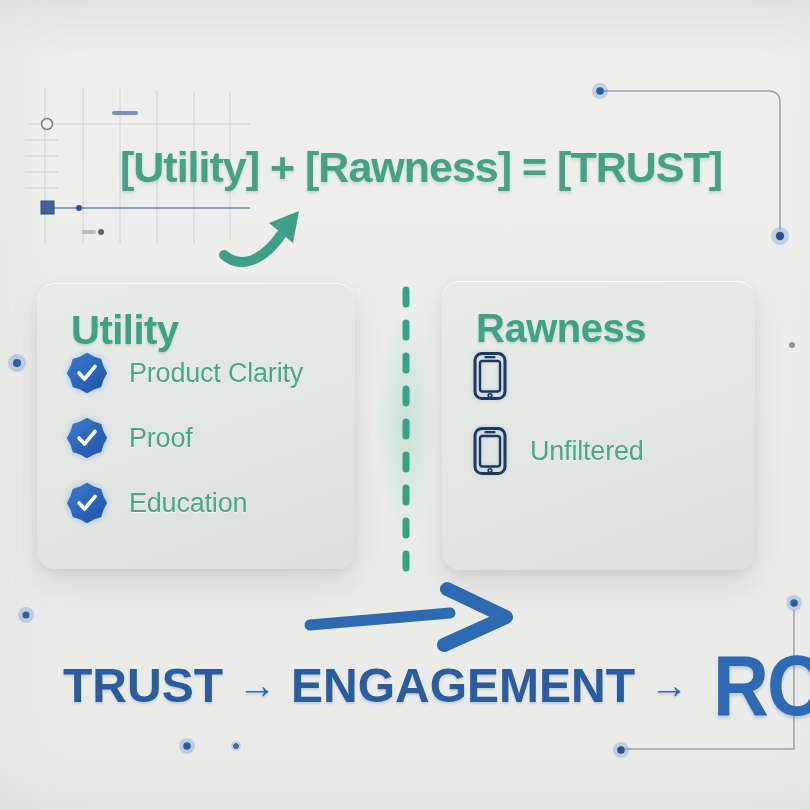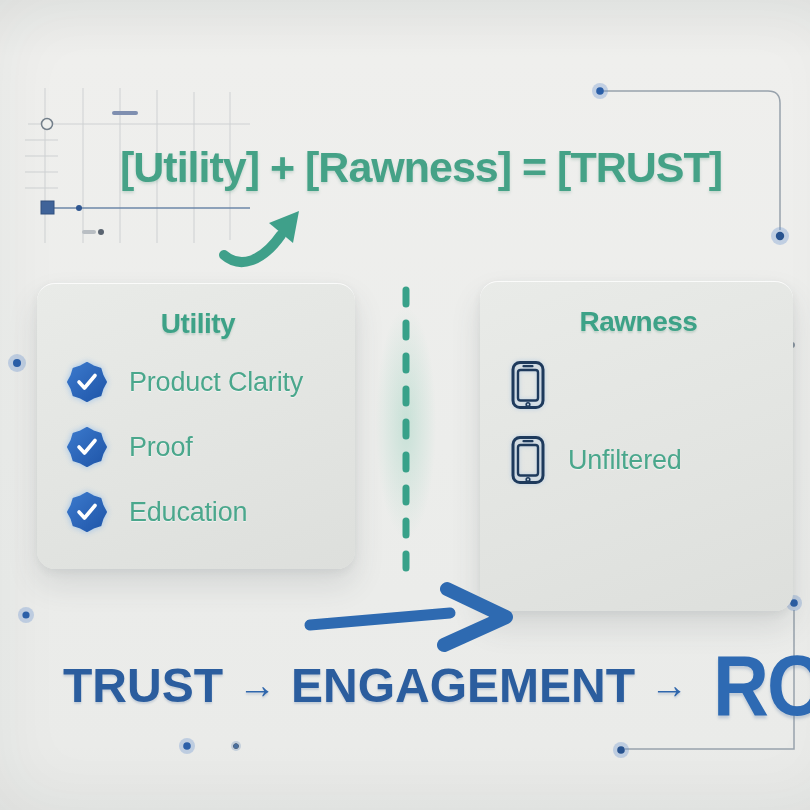--- a/index.html
+++ b/index.html
@@ -25,26 +25,26 @@
   }
   .divider{position:absolute;left:395px;top:280px;z-index:2;}
   .card{
     position:absolute;z-index:2;border-radius:18px;
     background:linear-gradient(160deg,#e9ebe8 0%,#e2e4e1 60%,#dddfdc 100%);
     border-top:1px solid rgba(255,255,255,0.85);
     box-shadow:0 16px 30px rgba(60,70,75,0.13),0 3px 8px rgba(60,70,75,0.07);
     padding:20px 30px;box-sizing:border-box;
   }
   .card-utility{left:37px;top:283px;width:318px;height:286px;}
-  .card-rawness{left:480px;top:281px;width:313px;height:330px;}
+  .card-rawness{left:442px;top:281px;width:313px;height:289px;}
   .card-title{
-    font-size:28px;font-weight:800;color:#3da287;letter-spacing:-0.5px;
-    margin:4px 0 0 4px;text-shadow:0 2px 2px rgba(110,160,140,0.3);text-align:center;
-  }
-  .card-list{margin-top:22px;display:flex;flex-direction:column;gap:25px;}
+    font-size:40px;font-weight:800;color:#3da287;letter-spacing:-0.5px;
+    margin:4px 0 0 4px;text-shadow:0 2px 2px rgba(110,160,140,0.3);
+  }
+  .card-list{display:flex;flex-direction:column;gap:25px;}
   .row{display:flex;align-items:center;gap:22px;}
   .badge-icon svg{filter:drop-shadow(0 0 3px rgba(130,180,235,0.75));}
   .phone-icon svg{filter:drop-shadow(0 0 2px rgba(150,185,225,0.6));}
   .item-label{
     font-size:27px;font-weight:500;color:#4aa78c;letter-spacing:-0.2px;
     text-shadow:0 1px 1px rgba(255,255,255,0.6);
   }
   .big-arrow{position:absolute;left:300px;top:580px;z-index:2;}
   .flow-row{
     position:absolute;left:63px;top:630px;width:700px;height:110px;z-index:2;

